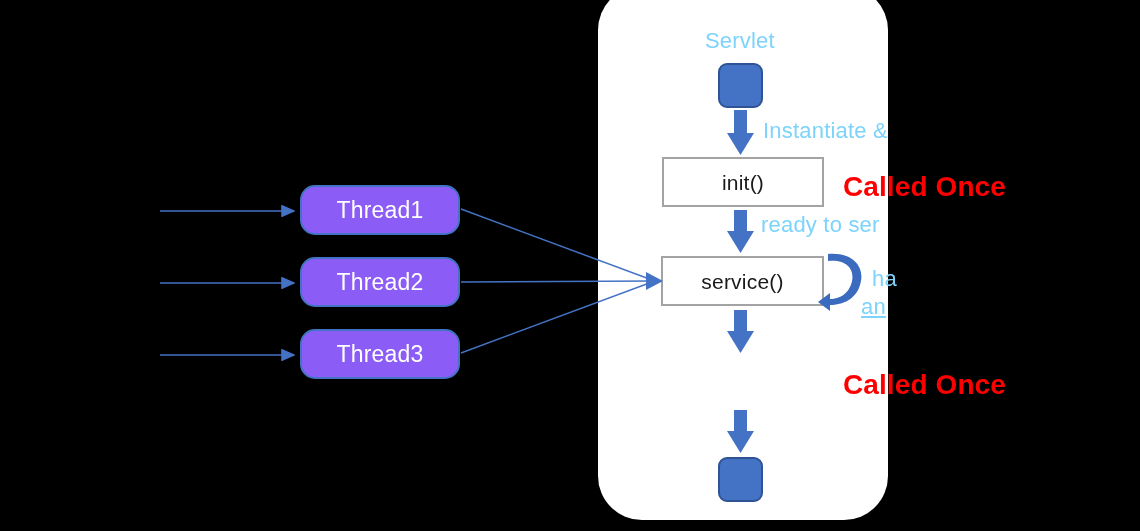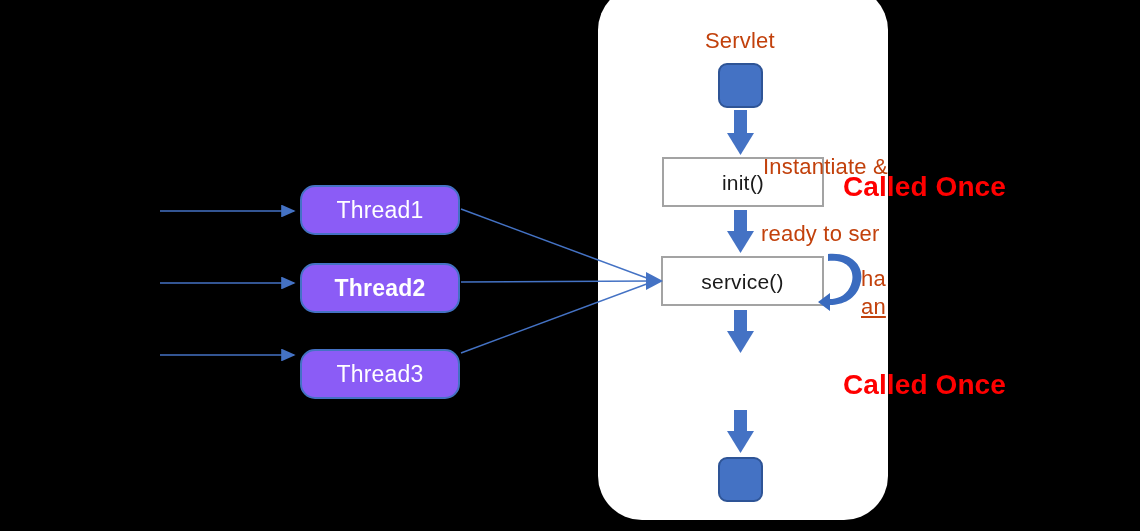--- a/index.html
+++ b/index.html
@@ -42,22 +42,22 @@
     border: 2px solid #4472C4;
     border-radius: 15px;
     box-sizing: border-box;
     color: #ffffff;
     font-size: 23px;
     line-height: 46px;
     text-align: center;
     letter-spacing: .2px;
   }
   #thread-1 { left: 300px; top: 185px; }
-  #thread-2 { left: 300px; top: 263px; font-weight: bold; }
-  #thread-3 { left: 300px; top: 329px; margin-top: 20px; }
+  #thread-2 { left: 300px; top: 257px; }
+  #thread-3 { left: 300px; top: 329px; }
 
   
   .method-box {
     position: absolute;
     background: #ffffff;
     border: 2px solid #a3a3a3;
     box-sizing: border-box;
     color: #1a1a1a;
     font-size: 21px;
     text-align: center;
@@ -79,27 +79,27 @@
     box-sizing: border-box;
   }
   #servlet-square-top    { left: 718px; top: 63px; }
   #servlet-square-bottom { left: 718px; top: 457px; }
 
   
   .lbl {
     position: absolute;
     white-space: nowrap;
     font-size: 22px;
-    color: #c2410c;
+    color: #7dd3fc;
     letter-spacing: .2px;
   }
   #label-servlet    { left: 705px;  top: 28px; }
   #label-instantiate{ left: 763px;  top: 118px; }
-  #label-ready      { left: 761px;  top: 221px; text-align: right; }
-  #label-handle-1   { left: 861px;  top: 266px; }
+  #label-ready      { left: 761px;  top: 212px; text-align: right; }
+  #label-handle-1   { left: 861px;  top: 266px; padding-left: 11px; }
   #label-handle-2   { left: 861px;  top: 294px; text-decoration: underline; }
 
   .lbl-red {
     position: absolute;
     white-space: nowrap;
     font-size: 28px;
     font-weight: bold;
     color: #FF0000;
     letter-spacing: .1px;
     z-index: 6;
@@ -197,21 +197,21 @@
 
   <div class="method-box" id="box-init">
     <span>init()</span>
   </div>
   <div class="method-box" id="box-service">
     <span>service()</span>
   </div>
 
   <div class="servlet-square" id="servlet-square-bottom"></div>
 
-  <div class="lbl" id="label-instantiate" style="max-width: 125px; overflow: hidden; margin-top: 36px;">Instantiate &amp;</div>
+  <div class="lbl" id="label-instantiate" style="max-width: 125px; overflow: hidden;">Instantiate &amp;</div>
   <div class="lbl" id="label-ready" style="max-width: 127px; overflow: hidden;">ready to ser</div>
   <div class="lbl" id="label-handle-1" style="max-width: 27px; overflow: hidden;">ha</div>
   <div class="lbl" id="label-handle-2" style="max-width: 27px; overflow: hidden;">an</div>
 
   <div class="lbl-red" id="label-called-once-1">Called Once</div>
   <div class="lbl-red" id="label-called-once-2">Called Once</div>
 
 </div>
 
 </body></html>

